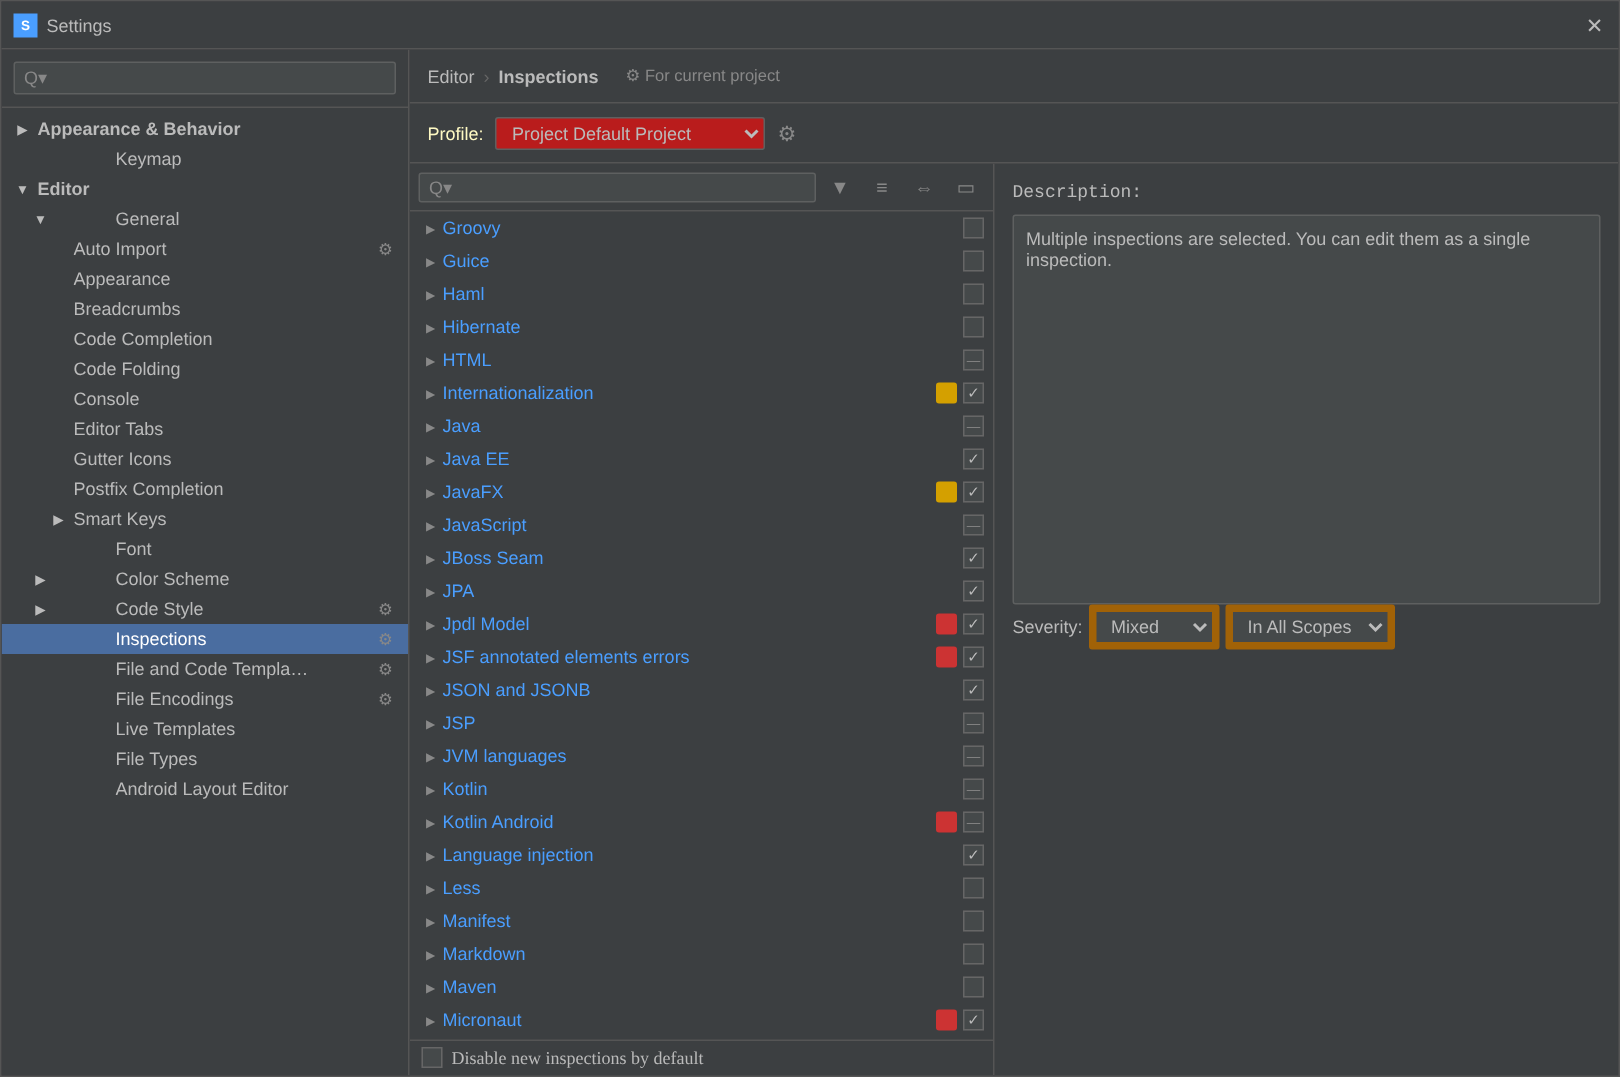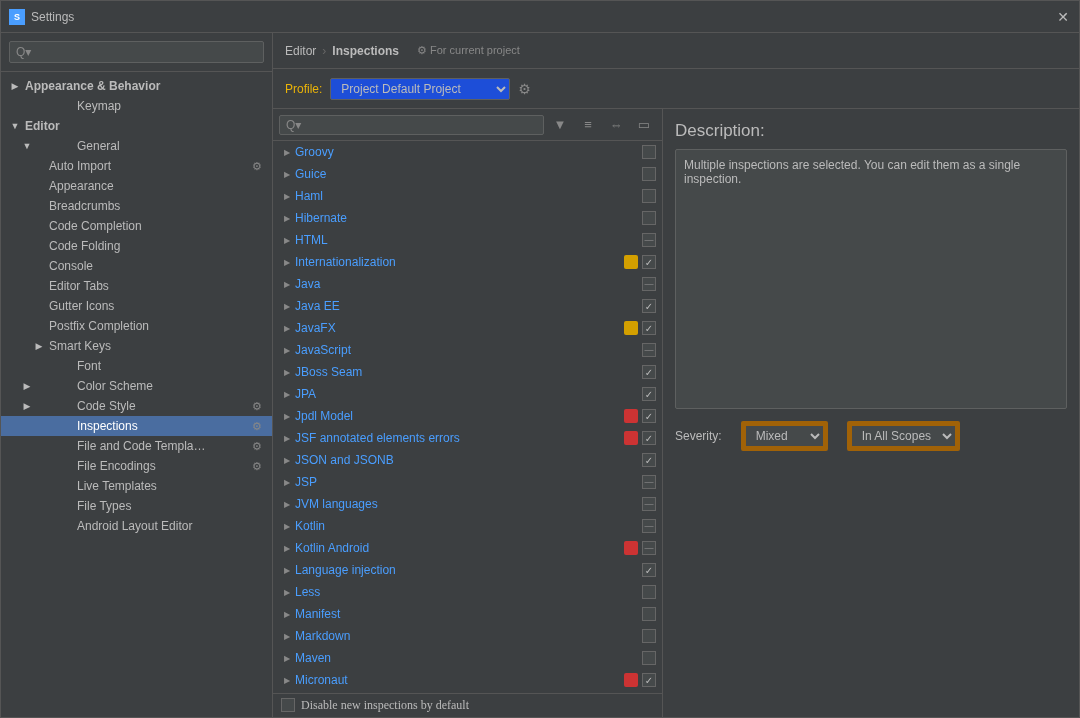--- a/index.html
+++ b/index.html
@@ -215,26 +215,26 @@
       height: 40px;
       display: flex;
       align-items: center;
       padding: 0 12px;
       gap: 8px;
       border-bottom: 1px solid #555;
       flex-shrink: 0;
     }
 
     .profile-label {
-      color: #eab308;
+      color: #fef9c3;
       font-size: 12px;
     }
 
     .profile-select {
-      background: #1d4ed8;
+      background: #b91c1c;
       border: 1px solid #5e6060;
       color: #bbbbbb;
       padding: 2px 6px;
       font-size: 12px;
       outline: none;
       cursor: pointer;
       min-width: 180px;
       border-radius: 2px;
     }
 
@@ -361,42 +361,42 @@
     
     .description-panel {
       flex: 1;
       display: flex;
       flex-direction: column;
       padding: 12px;
       overflow: hidden;
     }
 
     .description-title {
-      font-size: 17px;
+      font-size: 12px;
       color: #bbbbbb;
       margin-bottom: 8px;
+      font-family: Liberation Mono, monospace;
     }
 
     .description-box {
       background: #45494a;
       border: 1px solid #5e6060;
       flex: 1;
       max-height: 260px;
       padding: 8px;
       font-size: 12px;
       color: #bbbbbb;
       overflow-y: auto;
       border-radius: 2px;
     }
 
     .severity-row {
       display: flex;
       align-items: center;
-      margin-top: 12px;
-      gap: 19px;
+      gap: 4px;
     }
 
     .severity-label {
       color: #bbbbbb;
       font-size: 12px;
     }
 
     .severity-select {
       background: #45494a;
       border: 5px solid #a16207;

